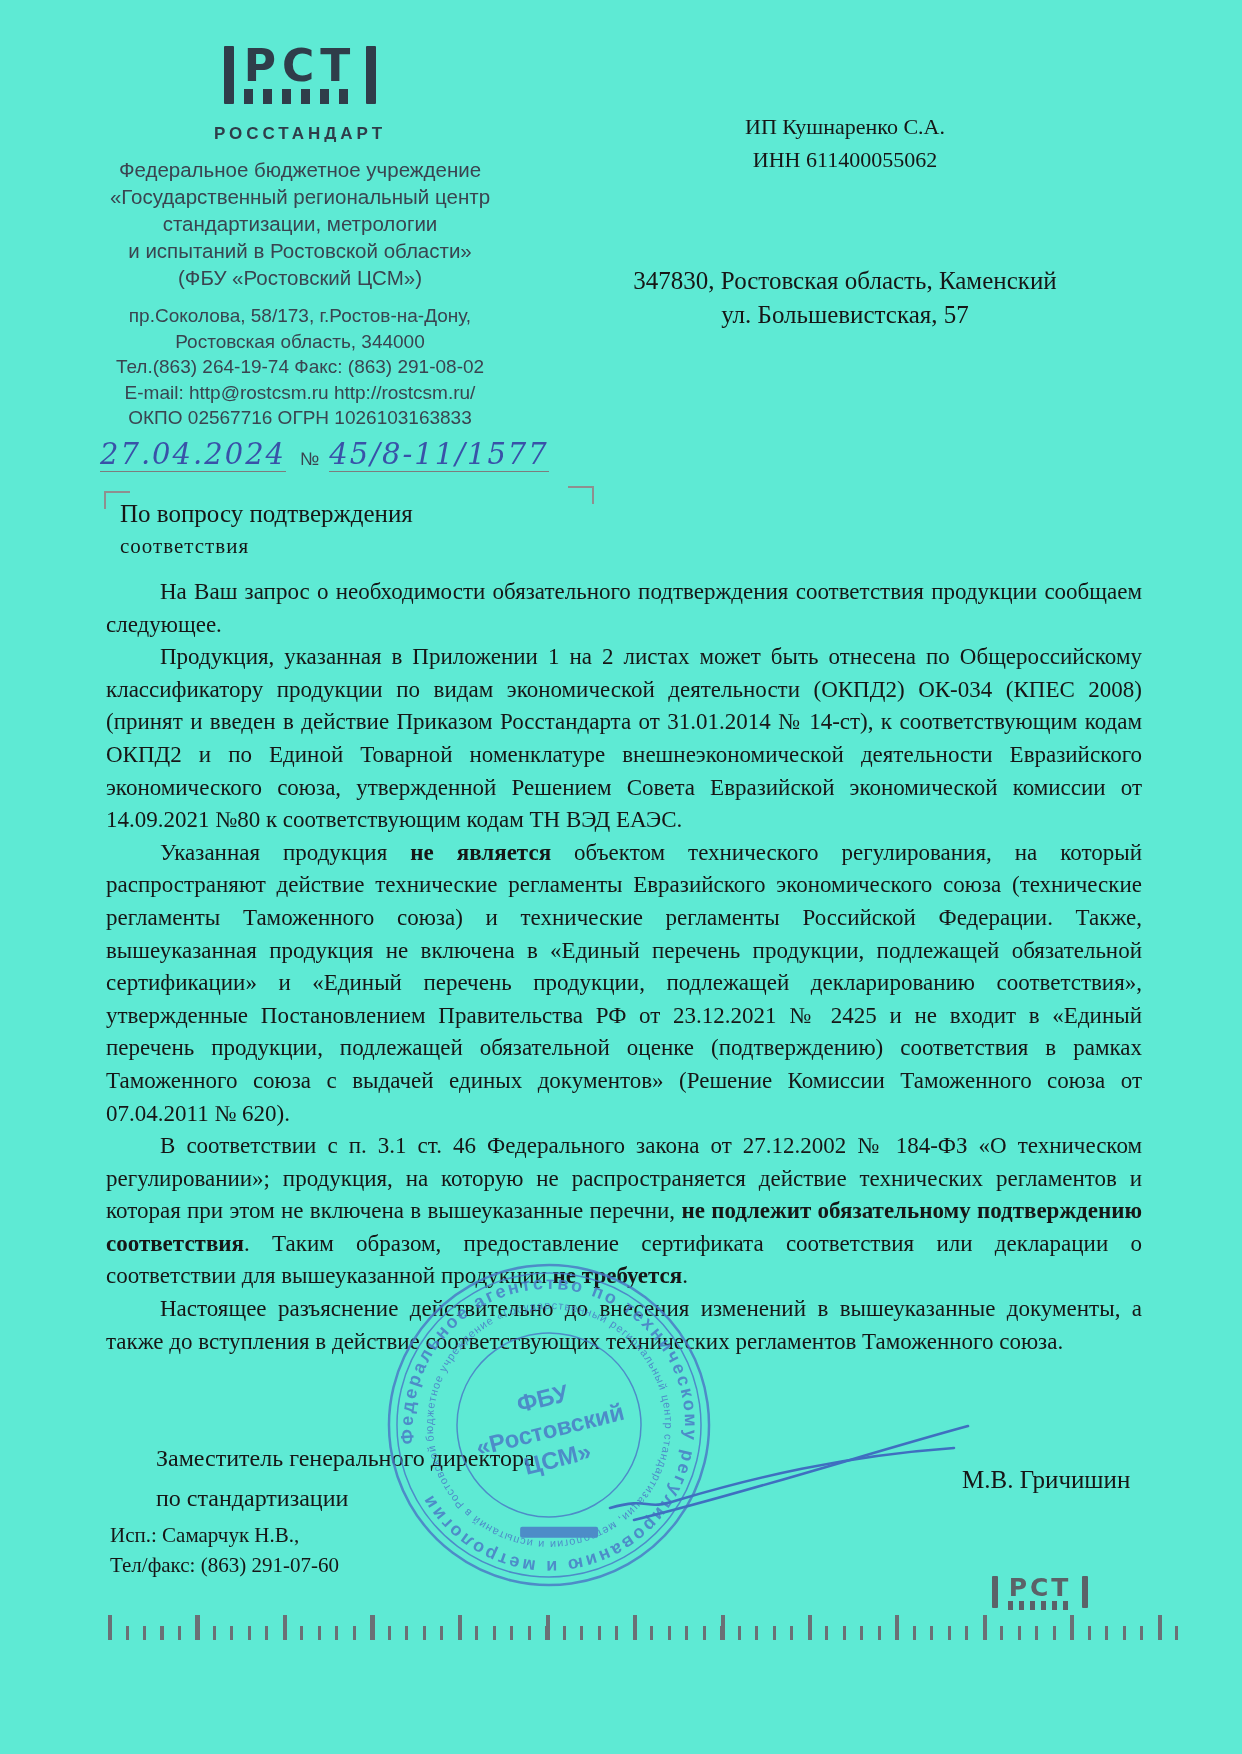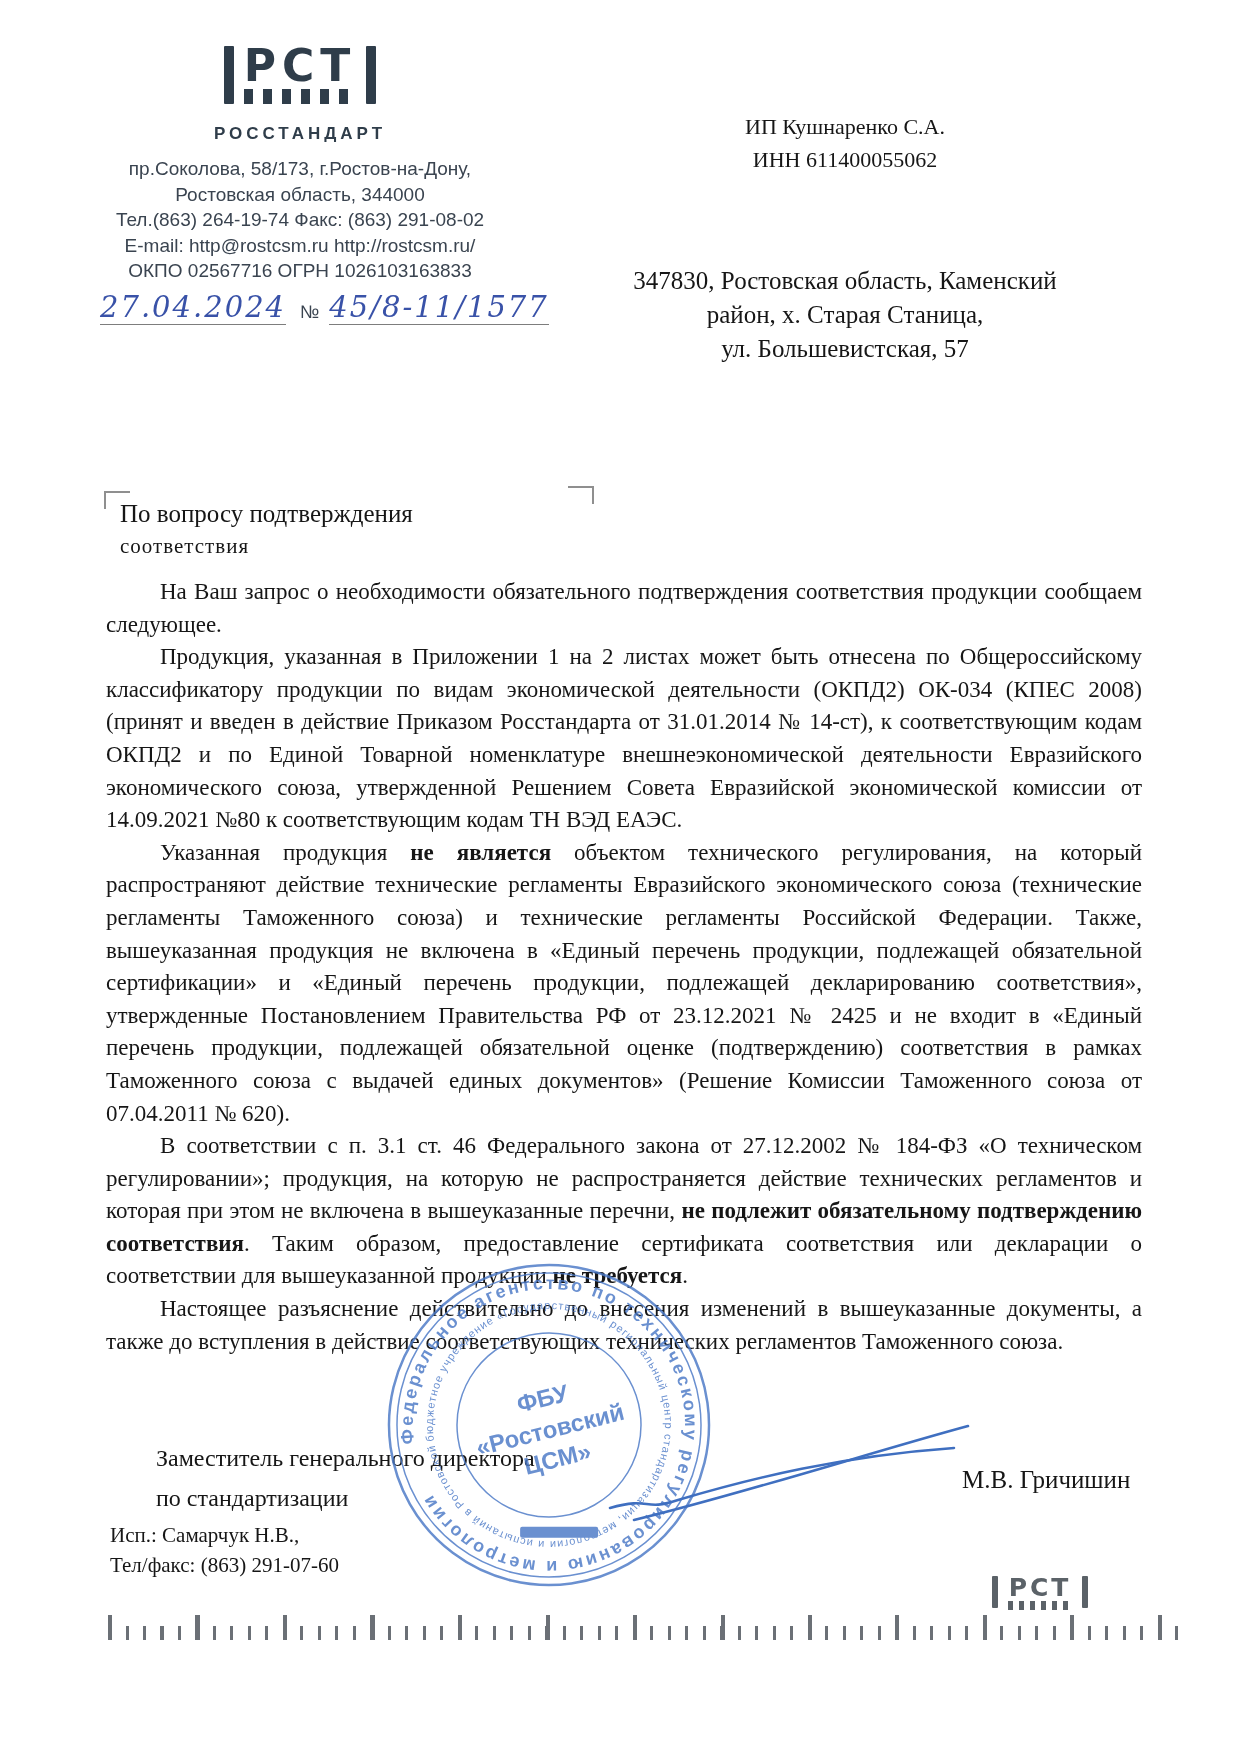--- a/index.html
+++ b/index.html
@@ -1,18 +1,18 @@
 <!DOCTYPE html>
 <html><head>
 <meta charset="utf-8">
 <style>
   html,body { margin:0; padding:0; background:#e9e9e9; }
   .page {
     position:relative; width:1242px; height:1754px; margin:0 auto;
-    background:#ffffff; overflow:hidden;
+    background:#5eead4; overflow:hidden;
     font-family:"Liberation Serif", serif; color:#161616;
   }
 
   
   .hdr-left { position:absolute; left:100px; top:46px; width:400px; text-align:center;
               font-family:"Liberation Sans", sans-serif; color:#3a4450; }
   .rst-logo { display:flex; align-items:flex-start; justify-content:center; gap:10px; }
   .rst-logo .bar { width:10px; height:58px; background:#2f3d4a; border-radius:1px; }
   .rst-logo .lw { display:flex; flex-direction:column; align-items:center; }
   .rst-logo .letters { font-weight:bold; font-size:44px; line-height:40px; letter-spacing:6px;
@@ -79,20 +79,27 @@
   <div class="hdr-left">
     <div class="rst-logo">
       <span class="bar"></span>
       <span class="lw">
         <span class="letters">РСТ</span>
         <span class="ticks"></span>
       </span>
       <span class="bar"></span>
     </div>
     <div class="agency">РОССТАНДАРТ</div>
+    <div class="org">
+      <div>Федеральное бюджетное учреждение</div>
+      <div>«Государственный региональный центр</div>
+      <div>стандартизации, метрологии</div>
+      <div>и испытаний в Ростовской области»</div>
+      <div>(ФБУ «Ростовский ЦСМ»)</div>
+    </div>
     <div class="contacts">
       <div>пр.Соколова, 58/173, г.Ростов-на-Дону,</div>
       <div>Ростовская область, 344000</div>
       <div>Тел.(863) 264-19-74  Факс: (863) 291-08-02</div>
       <div>E-mail: http@rostcsm.ru    http://rostcsm.ru/</div>
       <div>ОКПО 02567716   ОГРН 1026103163833</div>
     </div>
     <div class="reg-row">
       <span class="fill-line" style="flex:1; text-align:left;">
         <span class="hand">27.04.2024</span>
@@ -102,21 +109,20 @@
         <span class="hand">45/8-11/1577</span>
       </span>
     </div>
   </div>
 
   <div class="recipient">
     <div class="name">ИП Кушнаренко С.А.</div>
     <div class="name">ИНН 611400055062</div>
     <div class="addr">
       <div>347830, Ростовская область, Каменский</div>
-      <div>район, х. Старая Станица,</div>
       <div>ул. Большевистская, 57</div>
     </div>
   </div>
 
   <span class="corner tl"></span>
   <span class="corner tr"></span>
   <div class="subject">
     <div class="l1">По вопросу подтверждения</div>
     <div class="l2">соответствия</div>
   </div>

